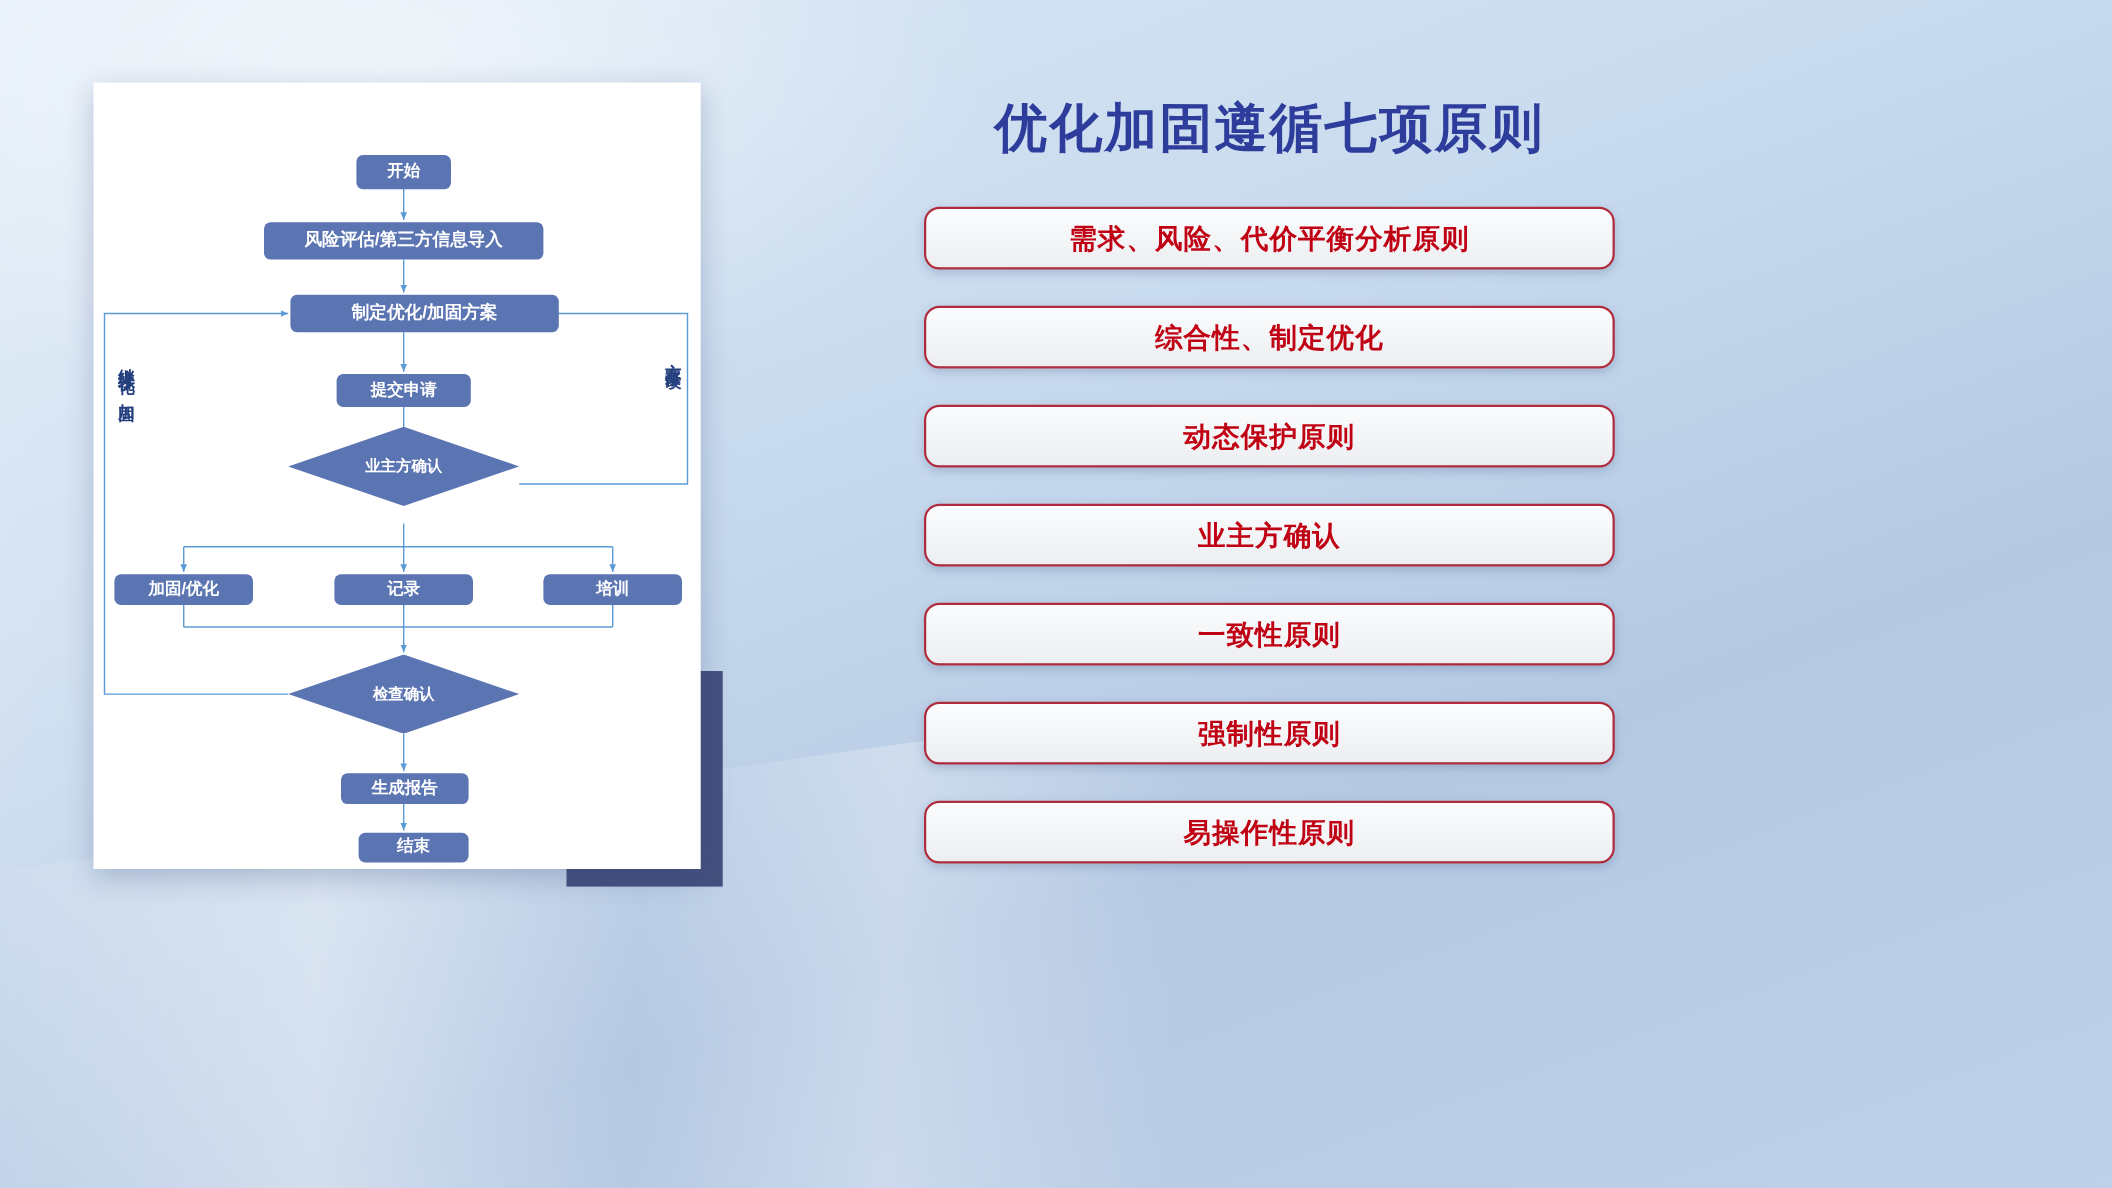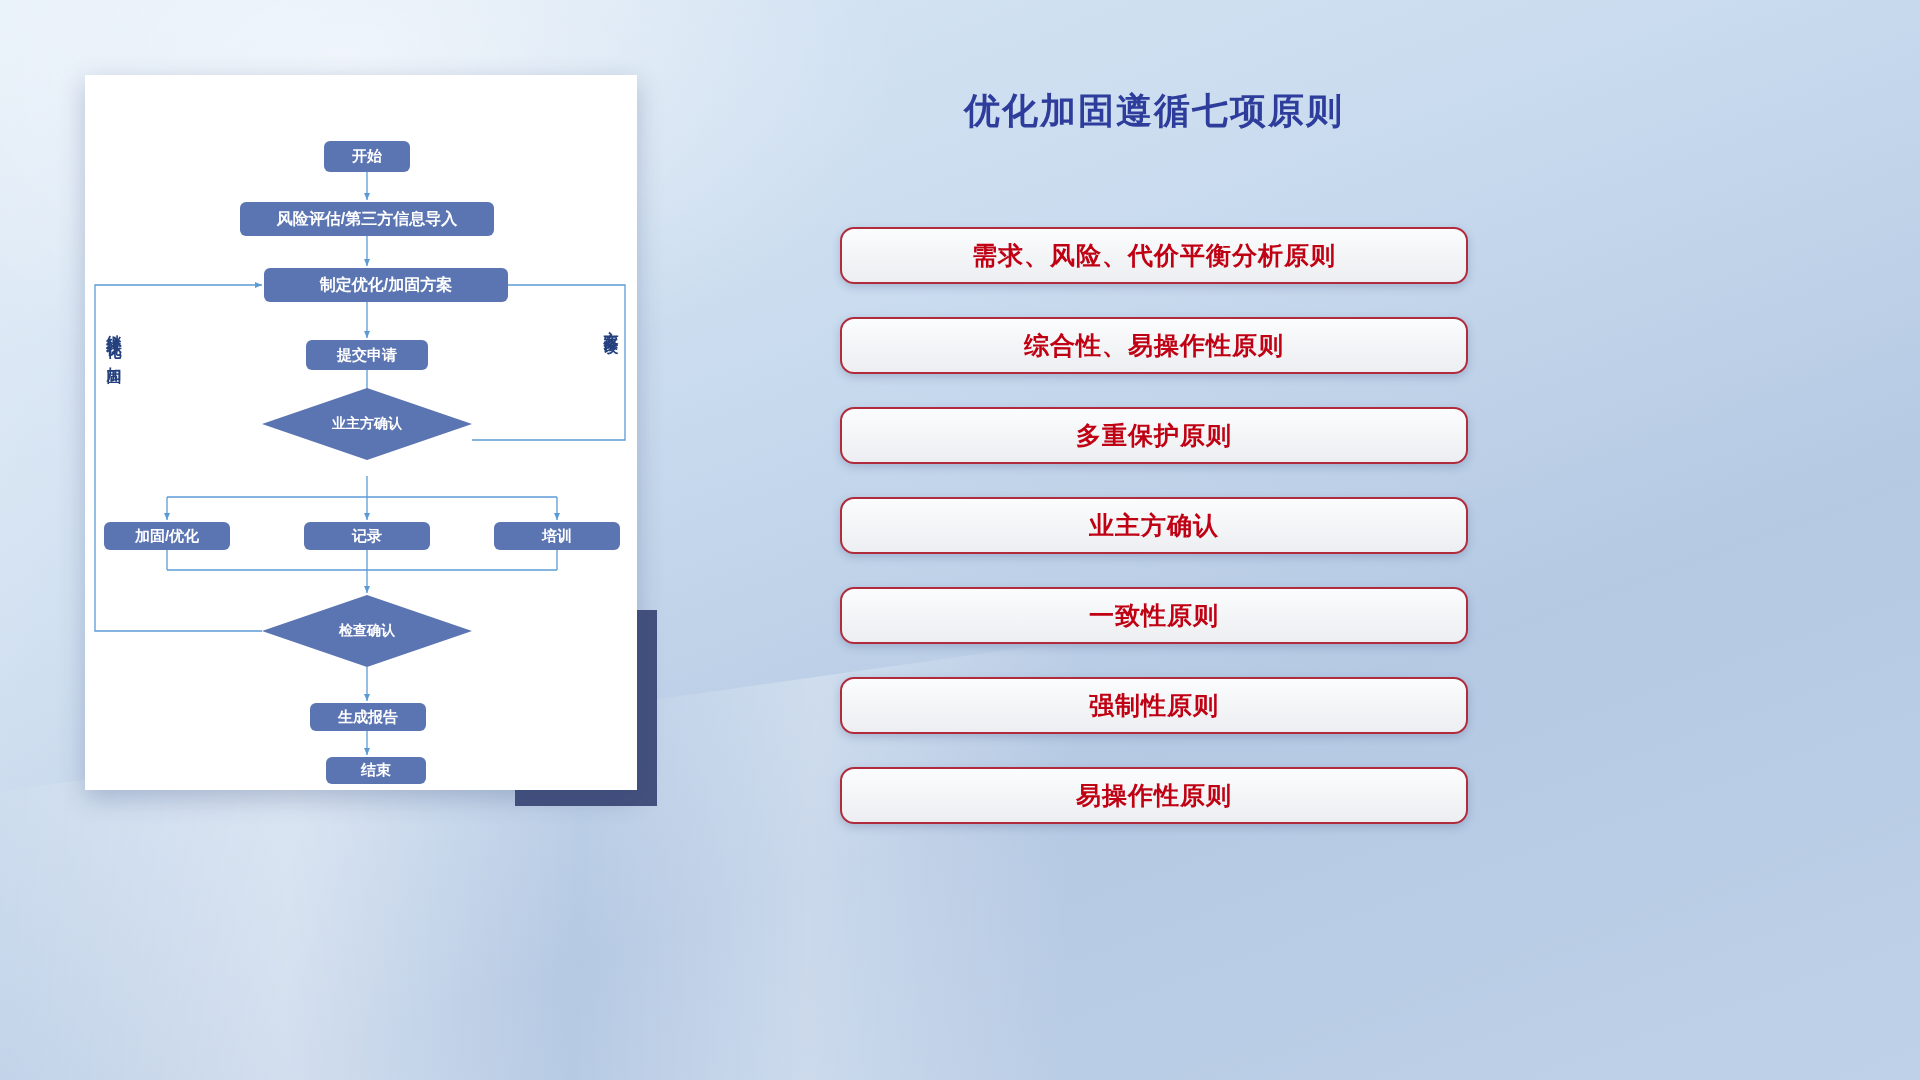--- a/index.html
+++ b/index.html
@@ -80,26 +80,26 @@
   }
 
   
   .right-panel {
     position: absolute;
     left: 840px; top: 88px;
     width: 628px;
   }
   .slide-title {
     text-align: center;
-    font-size: 36px;
+    font-size: 48px;
     line-height: 1.25;
     font-weight: 700;
     letter-spacing: 2px;
     color: var(--title-blue, #2E3D9B);
-    margin-bottom: 94px;
+    margin-bottom: 40px;
   }
   .principles {
     display: flex;
     flex-direction: column;
     gap: 33px;
   }
   .principle {
     height: 57px;
     display: flex;
     align-items: center;
@@ -184,24 +184,24 @@
   </div>
 
   <div class="right-panel">
     <h1 class="slide-title">优化加固遵循七项原则</h1>
 
     <div class="principles">
       <div class="principle">
         <span>需求、风险、代价平衡分析原则</span>
       </div>
       <div class="principle">
-        <span>综合性、易操作性原则</span>
-      </div>
-      <div class="principle">
-        <span>多重保护原则</span>
+        <span>综合性、制定优化</span>
+      </div>
+      <div class="principle">
+        <span>动态保护原则</span>
       </div>
       <div class="principle">
         <span>业主方确认</span>
       </div>
       <div class="principle">
         <span>一致性原则</span>
       </div>
       <div class="principle">
         <span>强制性原则</span>
       </div>

